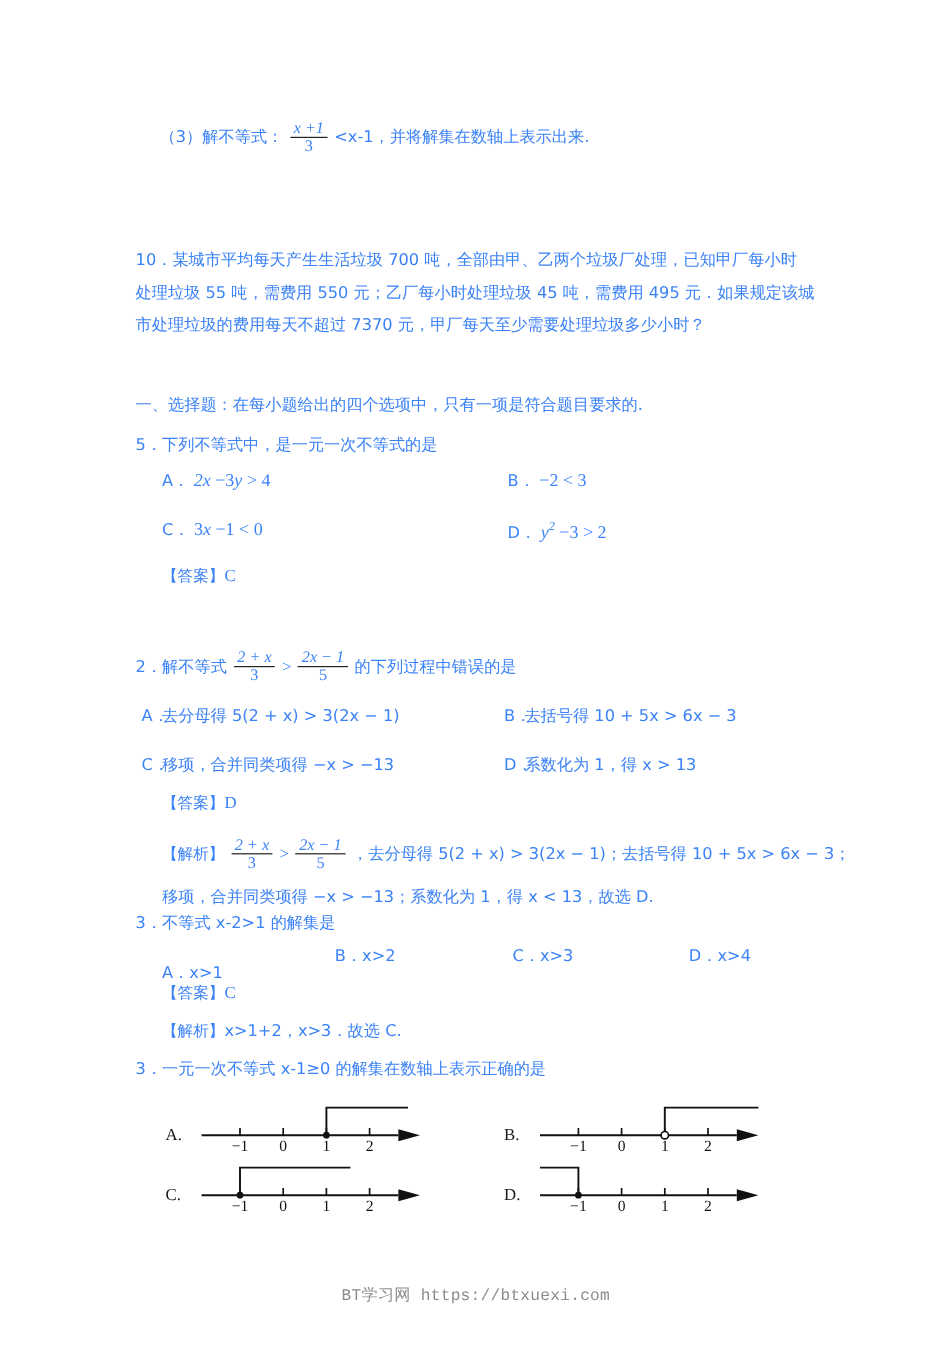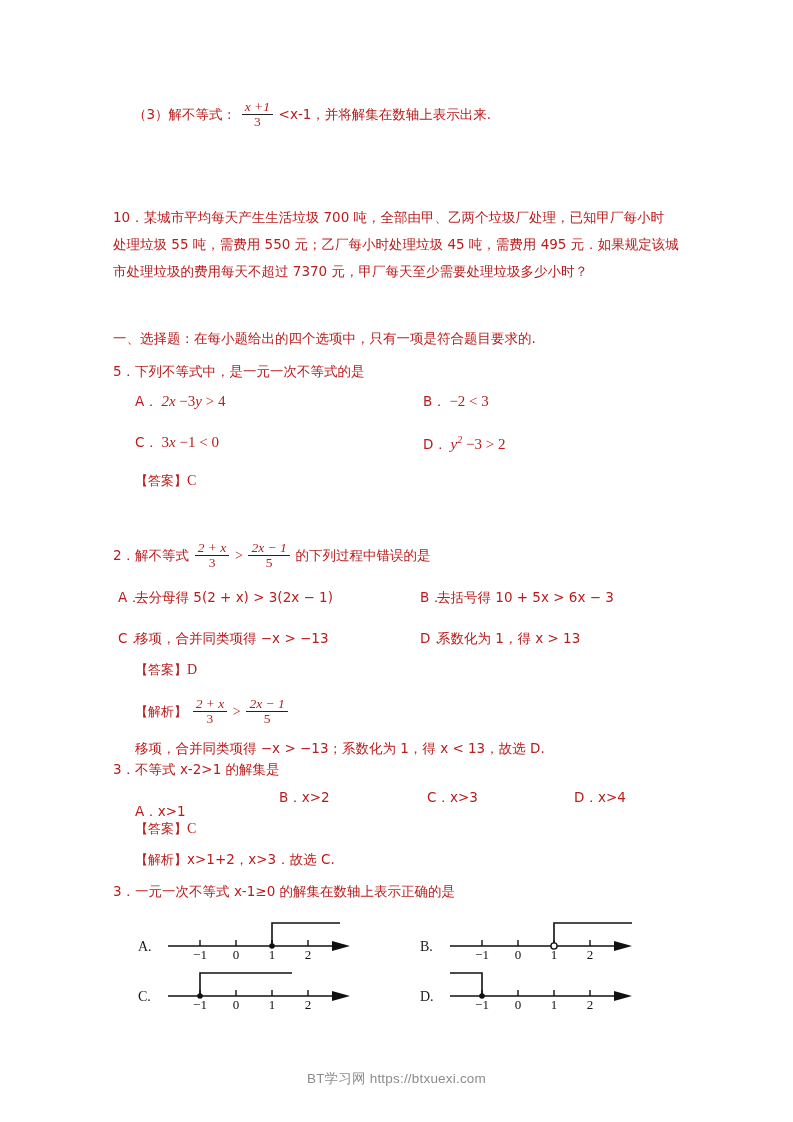--- a/index.html
+++ b/index.html
@@ -25,21 +25,21 @@
     position: absolute;
     left: 113px;
     top: 0;
     width: 580px;
   }
 
   
   .line {
     font-size: 14.5px;
     line-height: 1.0;
-    color: #b91c1c;
+    color: #3b82f6;
     white-space: nowrap;
   }
   .abs { position: absolute; }
 
   .cn { font-family: "DejaVu Sans", "Liberation Sans", sans-serif; font-size: 13.5px; }
   .mathit { font-style: italic; font-family: "Liberation Serif", serif; }
   .mathup { font-family: "Liberation Serif", serif; }
 
   
   .frac {
@@ -72,21 +72,21 @@
     font-family: "Liberation Serif", serif;
   }
   .nl-svg { position: absolute; left: 26px; top: 0; }
 
   .footer {
     position: absolute;
     left: 0;
     top: 1070px;
     width: 793px;
     text-align: center;
-    font-family: Liberation Sans, sans-serif;
+    font-family: Liberation Mono, monospace;
     font-size: 13.5px;
     color: #8c8c8c;
     letter-spacing: 0.2px;
   }
   sup.exp { font-size: 0.68em; vertical-align: super; font-style: italic; }
 </style>
 </head>
 <body>
 
 <div class="page">
@@ -159,20 +159,21 @@
       <span class="ans-label">【解析】</span>
       <span class="frac">
         <span class="num mathit">2 + x</span>
         <span class="den mathup">3</span>
       </span>
       <span style="font-size:14px;">&gt;</span>
       <span class="frac">
         <span class="num mathit">2x − 1</span>
         <span class="den mathup">5</span>
       </span>
+      <span class="cn">，去分母得 5(2 + x) &gt; 3(2x − 1)；去括号得 10 + 5x &gt; 6x − 3；</span>
     </div>
     <div class="abs line cn" style="left:22px; top:742px;">移项，合并同类项得 −x &gt; −13；系数化为 1，得 x &lt; 13，故选 D.</div>
 
     <div class="abs line cn" style="left:0px; top:763px;">3．不等式 x-2&gt;1 的解集是</div>
     <div class="abs line cn" style="left:22px; top:791px;margin-top:14px;"><span>A．</span><span>x&gt;1</span></div>
     <div class="abs line cn" style="left:166px; top:791px;"><span>B．</span><span>x&gt;2</span></div>
     <div class="abs line cn" style="left:314px; top:791px;"><span>C．</span><span>x&gt;3</span></div>
     <div class="abs line cn" style="left:461px; top:791px;"><span>D．</span><span>x&gt;4</span></div>
     <div class="abs line" style="left:22px; top:821px;">
       <span class="ans-label">【答案】</span><span style="font-size:14px;">C</span>

